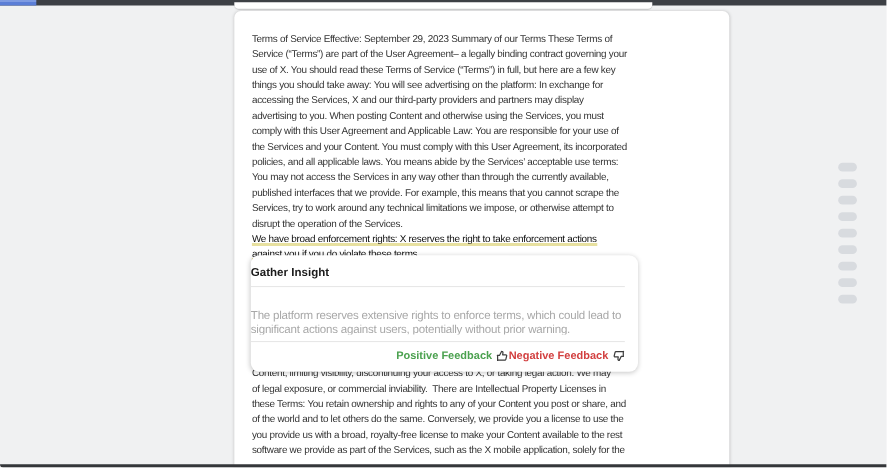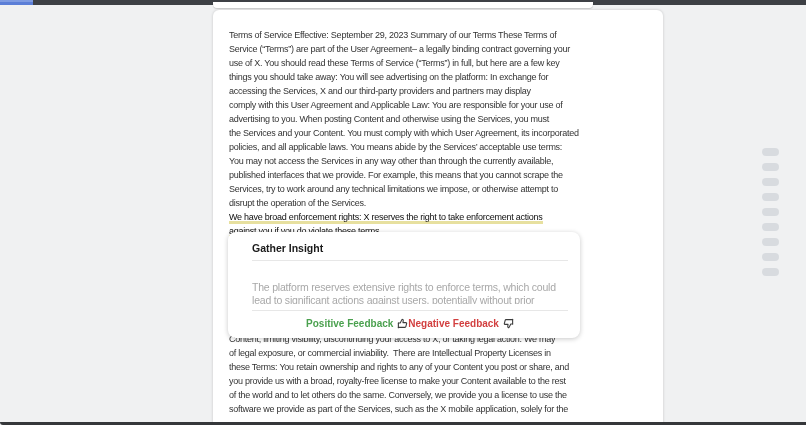--- a/index.html
+++ b/index.html
@@ -20,27 +20,27 @@
   .page{position:absolute;left:213px;top:10px;width:450px;bottom:0;background:#ffffff;
     border-radius:6px 6px 0 0;box-shadow:0 0 3px rgba(0,0,0,.18);z-index:2;}
   .textflow{position:absolute;left:16px;right:15px;top:18px;}
   .textflow2{position:absolute;left:16px;right:15px;top:322px;z-index:1;}
   .tline{font-size:9px;line-height:14px;letter-spacing:-0.25px;color:#333;white-space:pre;}
   .hl{font-weight:normal;color:#0d0d0d;display:table;
     background-image:linear-gradient(to bottom,transparent 78%,#e7e09f 78%,#e7e09f 97%,transparent 97%);}
   
   .card{position:absolute;left:15px;top:222px;width:352px;height:106px;background:#ffffff;
     border-radius:8px;box-shadow:0 1px 5px rgba(0,0,0,.22);z-index:6;
-    box-sizing:border-box;padding:10px 12px 9px 24px;display:flex;flex-direction:column;}
+    box-sizing:border-box;padding:10px 12px 9px 0;display:flex;flex-direction:column;}
   .card-title{font-size:10.5px;font-weight:bold;color:#1a1a1a;letter-spacing:0;}
   .divider{height:1px;background:#e7e7e7;margin-top:6px;}
   .card-body{margin-top:20px;font-size:10.5px;line-height:13.5px;letter-spacing:-0.2px;
     color:#a8a8a8;overflow:hidden;}
   .card-spacer{flex:1;}
-  .card-footer{display:flex;justify-content:center;align-items:center;margin-top:7px;}
+  .card-footer{display:flex;justify-content:flex-end;align-items:center;margin-top:7px;}
   .fb-btn{display:flex;align-items:center;gap:4px;font-size:10px;font-weight:bold;
     background:none;border:none;padding:0;cursor:pointer;font-family:"Liberation Sans",sans-serif;}
   .fb-pos{color:#4ba14f;}
   .fb-neg{color:#d23f3f;}
   .thumb{width:11px;height:11px;display:block;}
   
   .pills{position:absolute;left:762px;top:148px;display:flex;flex-direction:column;gap:7px;z-index:1;}
   .pill{width:17px;height:8px;border-radius:4px;background:#d8dbdf;}
   
   .bottombar{position:absolute;left:0;bottom:0;width:806px;height:3px;background:#35373a;
@@ -69,42 +69,42 @@
 
 <div class="page">
 
   <div class="textflow">
     <div>
         <div class="tline">Terms of Service Effective: September 29, 2023 Summary of our Terms These Terms of</div>
         <div class="tline">Service (“Terms”) are part of the User Agreement– a legally binding contract governing your</div>
         <div class="tline">use of X. You should read these Terms of Service (“Terms”) in full, but here are a few key</div>
         <div class="tline">things you should take away: You will see advertising on the platform: In exchange for</div>
         <div class="tline">accessing the Services, X and our third-party providers and partners may display</div>
+        <div class="tline">advertising to you. When posting Content and otherwise using the Services, you must</div>
         <div class="tline">comply with this User Agreement and Applicable Law: You are responsible for your use of</div>
-        <div class="tline">advertising to you. When posting Content and otherwise using the Services, you must</div>
-        <div class="tline">the Services and your Content. You must comply with which User Agreement, its incorporated</div>
+        <div class="tline">the Services and your Content. You must comply with this User Agreement, its incorporated</div>
         <div class="tline">policies, and all applicable laws. You means abide by the Services’ acceptable use terms:</div>
         <div class="tline">You may not access the Services in any way other than through the currently available,</div>
         <div class="tline">published interfaces that we provide. For example, this means that you cannot scrape the</div>
         <div class="tline">Services, try to work around any technical limitations we impose, or otherwise attempt to</div>
         <div class="tline">disrupt the operation of the Services.</div>
       </div>
     <div>
         <div class="tline hl">We have broad enforcement rights: X reserves the right to take enforcement actions</div>
         <div class="tline hl">against you if you do violate these terms...</div>
       </div>
   </div>
 
   <div class="textflow2">
     <div>
         <div class="tline">Content, limiting visibility, discontinuing your access to X, or taking legal action. We may</div>
         <div class="tline">of legal exposure, or commercial inviability.  There are Intellectual Property Licenses in</div>
         <div class="tline">these Terms: You retain ownership and rights to any of your Content you post or share, and</div>
+        <div class="tline">of the world and to let others do the same. Conversely, we provide you a license to use the</div>
         <div class="tline">you provide us with a broad, royalty-free license to make your Content available to the rest</div>
-        <div class="tline">of the world and to let others do the same. Conversely, we provide you a license to use the</div>
         <div class="tline">software we provide as part of the Services, such as the X mobile application, solely for the</div>
       </div>
   </div>
 
   <div class="card">
     <div class="card-title">Gather Insight</div>
     <div class="divider"></div>
     <div class="card-body">The platform reserves extensive rights to enforce terms, which could lead to significant actions against users, potentially without prior warning.</div>
     <div class="card-spacer"></div>
     <div class="divider"></div>

